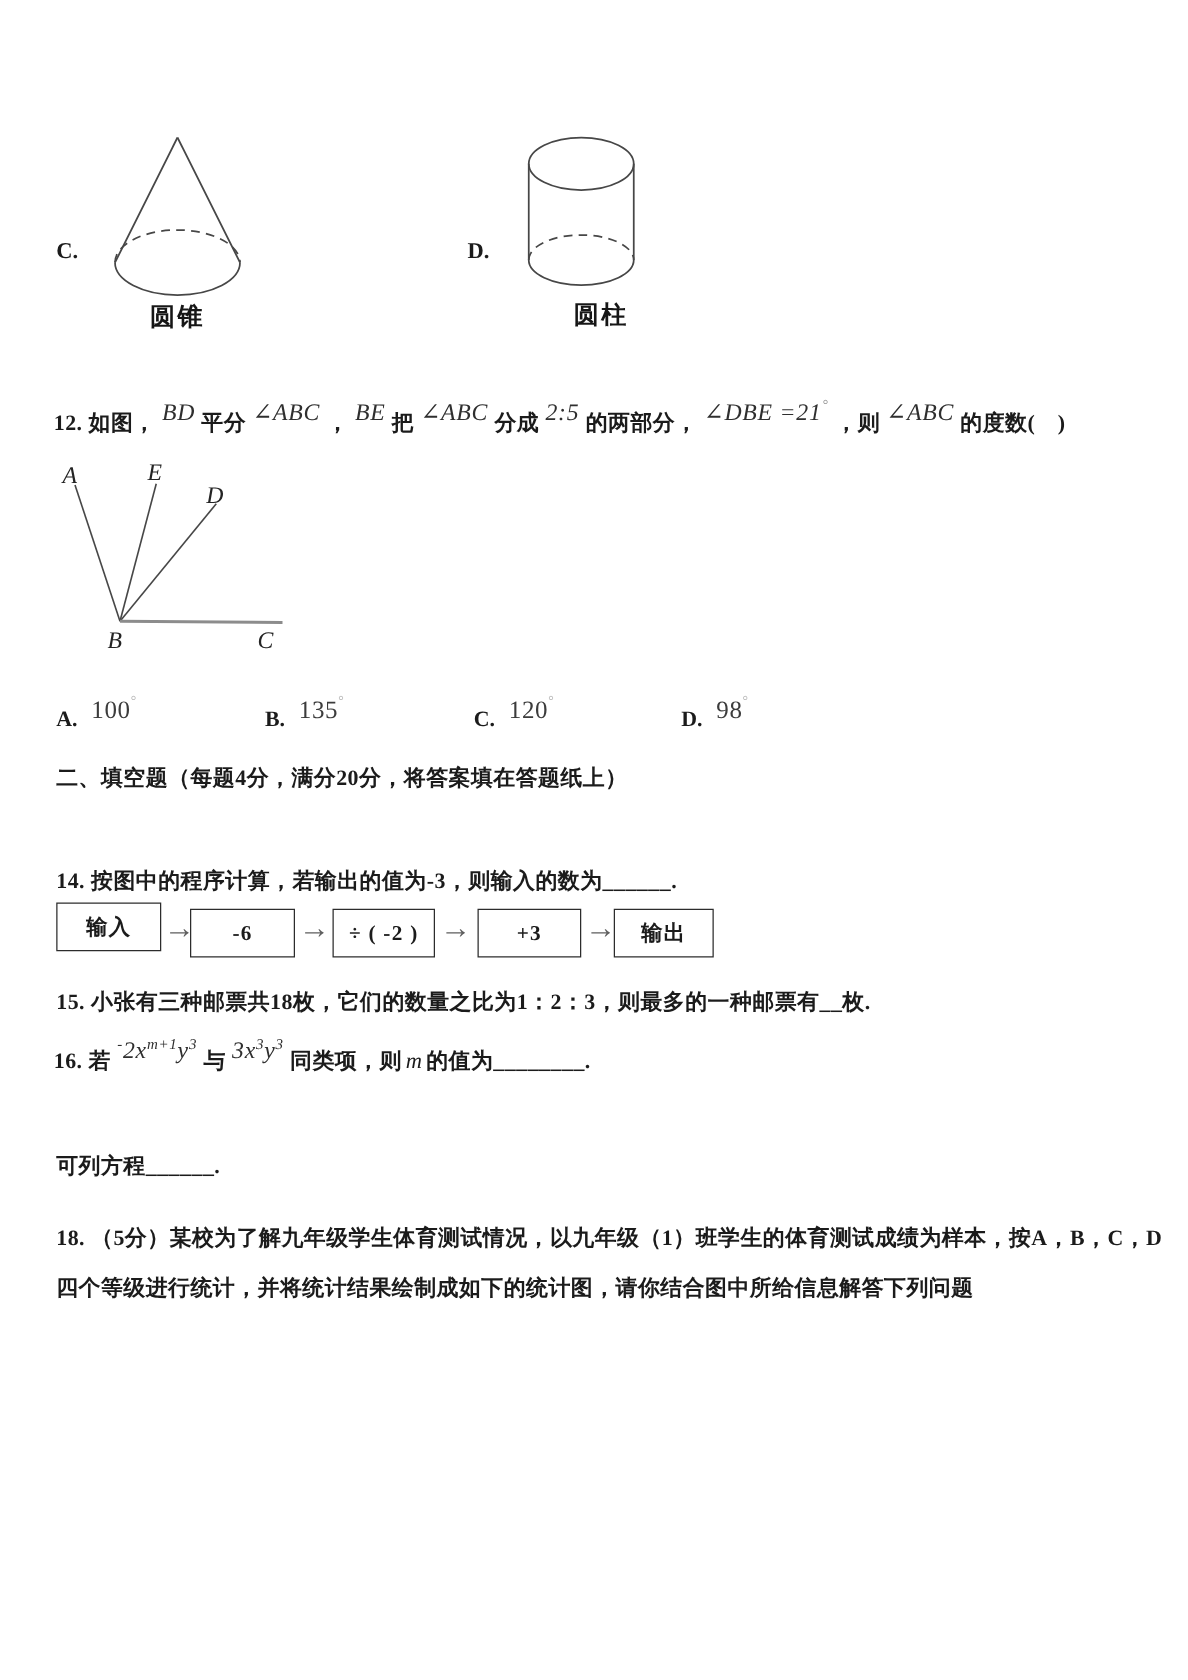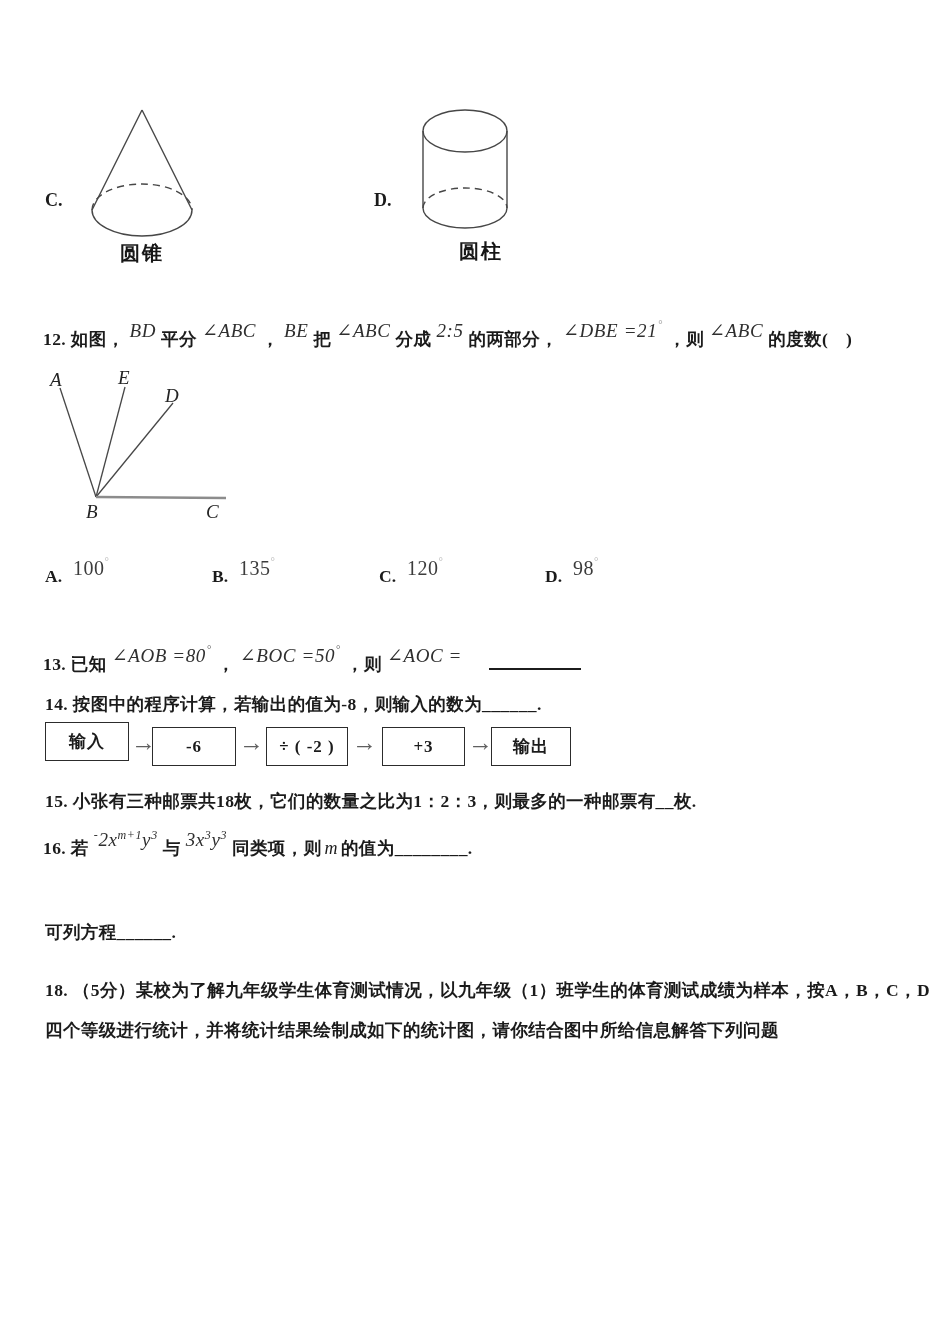--- a/index.html
+++ b/index.html
@@ -81,26 +81,24 @@
   <div class="choice" style="left:212px;top:562px">
     <span class="letter">B.</span><span class="value"><span>135</span><span class="cdeg">°</span></span>
   </div>
   <div class="choice" style="left:379px;top:562px">
     <span class="letter">C.</span><span class="value"><span>120</span><span class="cdeg">°</span></span>
   </div>
   <div class="choice" style="left:545px;top:562px">
     <span class="letter">D.</span><span class="value"><span>98</span><span class="cdeg">°</span></span>
   </div>
 
+  <div class="q-line" style="left:45px;top:610px">二、填空题（每题4分，满分20分，将答案填在答题纸上）</div>
 
-  <div class="q-line" style="left:43px;top:645px">
-    <span class="cn">13. </span><span class="cn">已知</span><span class="math"><span>∠AOB =80</span><span class="deg" style="color:#5a5a5a">°</span></span><span class="cn">，</span><span class="math"><span>∠BOC =50</span><span class="deg" style="color:#5a5a5a">°</span></span><span class="cn">，则</span><span class="math">∠AOC =</span><span class="blank-line"></span>
-  </div>
 
-  <div class="q-line" style="left:45px;top:692px">14. 按图中的程序计算，若输出的值为-8，则输入的数为______.</div>
+  <div class="q-line" style="left:45px;top:692px">14. 按图中的程序计算，若输出的值为-3，则输入的数为______.</div>
 
   <div class="flow-box" style="left:45px;top:722px;width:82px">输入</div>
   <span class="flow-arrow" style="left:131px;top:729px">→</span>
   <div class="flow-box" style="left:152px;top:727px;width:82px">-6</div>
   <span class="flow-arrow" style="left:239px;top:729px">→</span>
   <div class="flow-box" style="left:266px;top:727px;width:80px">÷ ( -2 )</div>
   <span class="flow-arrow" style="left:352px;top:729px">→</span>
   <div class="flow-box" style="left:382px;top:727px;width:81px">+3</div>
   <span class="flow-arrow" style="left:468px;top:729px">→</span>
   <div class="flow-box" style="left:491px;top:727px;width:78px">输出</div>

